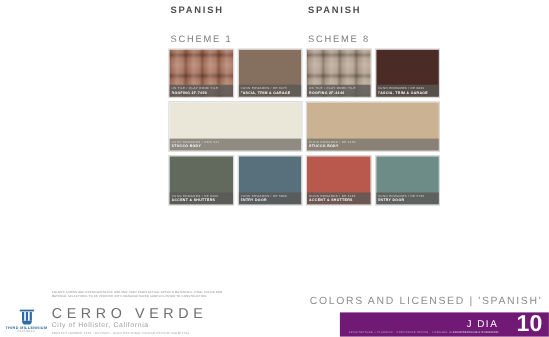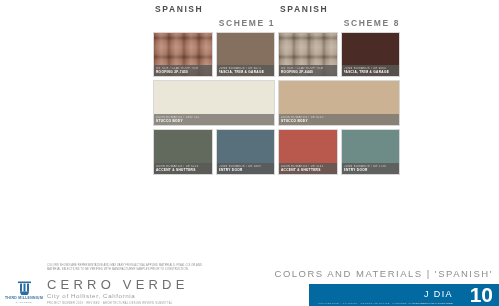--- a/index.html
+++ b/index.html
@@ -13,25 +13,25 @@
   }
   .board{position:absolute;inset:0;}
 
   
   .scheme{position:absolute;top:0;width:122px;}
   .scheme.s1{left:153px;}
   .scheme.s2{left:278px;}
 
   .sch-title{
     font-size:8.5px;letter-spacing:1.6px;font-weight:bold;
-    color:#4c4d4f;margin:4px 0 4px 2px;
+    color:#4c4d4f;margin:4px 0 16px 2px;
   }
   .sch-sub{
-    font-size:8.5px;letter-spacing:1.6px;font-weight:bold;
-    color:#7b7c7e;margin:1px 0 4px 2px;text-align:right;
+    font-size:8.5px;letter-spacing:1.6px;font-weight:normal;
+    color:#7b7c7e;margin:1px 0 4px 2px;
   }
 
   .swatch-grid{position:relative;}
   .row{display:flex;gap:3px;margin-bottom:3px;}
 
   .sw{
     position:relative;overflow:hidden;
     border:0.5px solid #d8d8d8;
     box-sizing:border-box;
   }
@@ -101,21 +101,21 @@
     white-space:nowrap;
   }
   .tm-sub{font-size:2.3px;letter-spacing:0.5px;color:#8f9092;margin-top:0.5px;}
 
   .sheet-title{
     position:absolute;right:6px;top:268px;
     font-size:9.5px;letter-spacing:1.5px;color:#8c8d8f;white-space:nowrap;
   }
   .jd-bar{
     position:absolute;right:0;bottom:0;width:190px;height:22px;
-    background:#0369a1;
+    background:#701a75;
   }
   .jd-logo{
     position:absolute;right:46px;bottom:7px;
     font-size:9px;letter-spacing:1.4px;color:#ffffff;font-weight:normal;
   }
   .jd-sub{
     position:absolute;right:46px;bottom:2.5px;
     font-size:2.3px;letter-spacing:0.4px;color:#c9cacb;
   }
   .page-num{
@@ -251,21 +251,21 @@
     <div class="tm-name">THIRD MILLENNIUM</div>
     <div class="tm-sub">PARTNERS</div>
   </div>
 
   <div class="title-block">
     <div class="proj-name">CERRO VERDE</div>
     <div class="proj-loc">City of Hollister, California</div>
     <div class="proj-meta">PROJECT NUMBER 2019 · REVISED · ARCHITECTURAL DESIGN REVIEW SUBMITTAL</div>
   </div>
 
-  <div class="sheet-title">COLORS AND MATERIALS  |  'SPANISH'</div>
+  <div class="sheet-title">COLORS AND LICENSED  |  'SPANISH'</div>
 
   <div class="jd-bar">
     <div class="jd-logo">J DIA</div>
     <div class="jd-sub">ARCHITECTURE + PLANNING</div>
     <div class="page-num">10</div>
     <div class="jd-foot">ARCHITECTURE + PLANNING  ·  CORPORATE OFFICE  ·  LICENSED IN CALIFORNIA  ·  WWW.JDA.COM</div>
   </div>
 
 </div>
 

